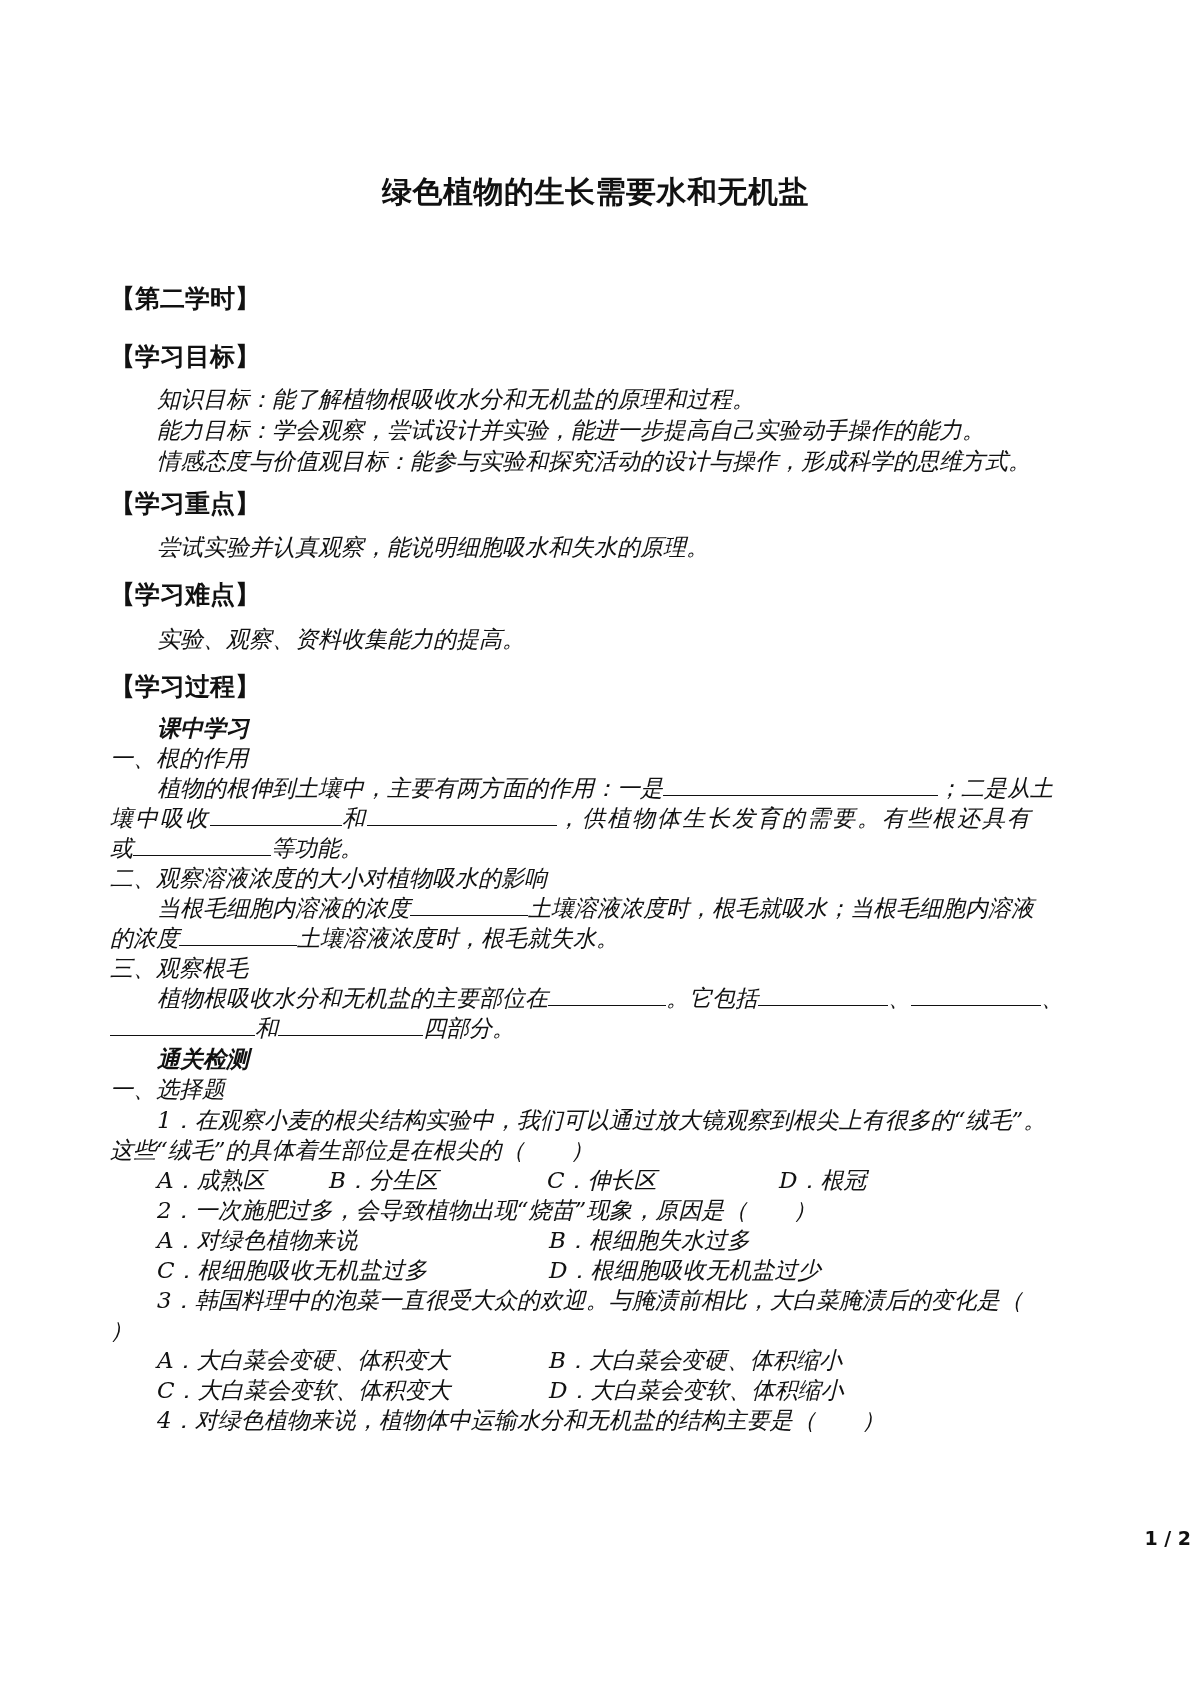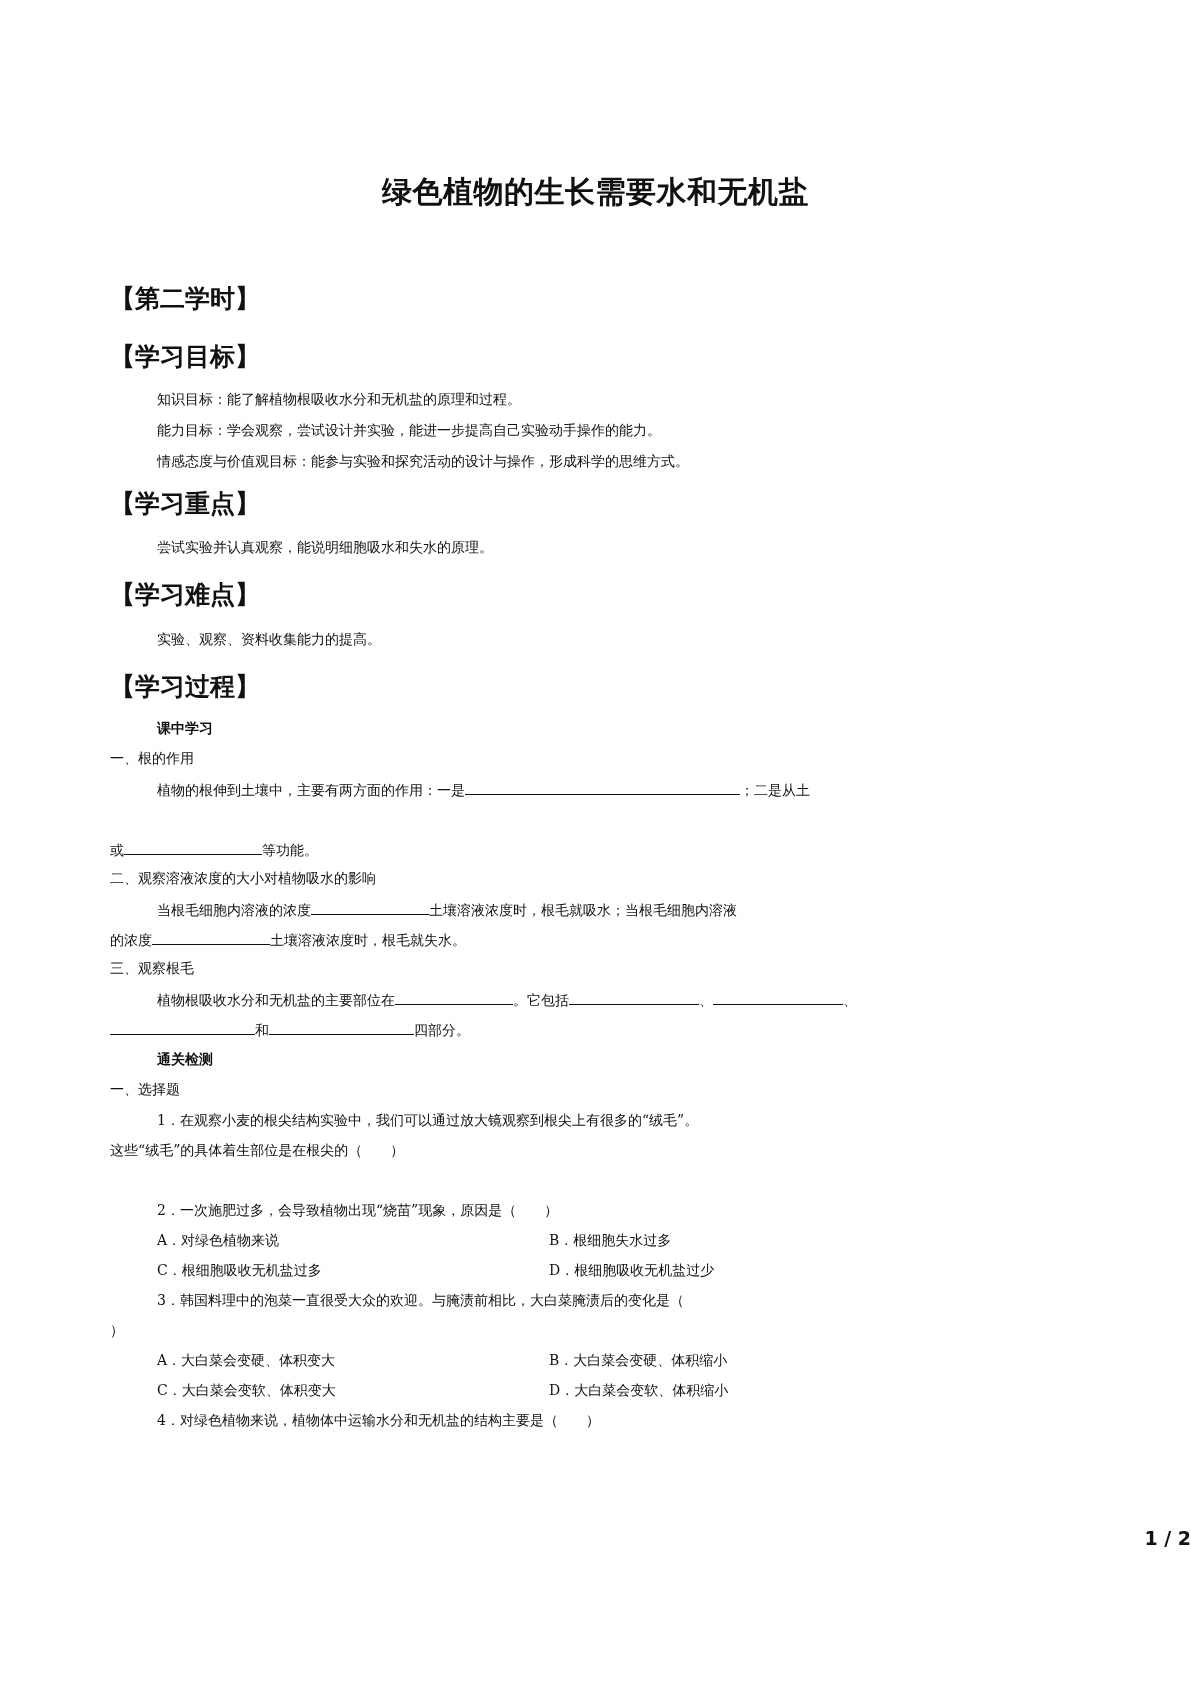--- a/index.html
+++ b/index.html
@@ -13,21 +13,21 @@
     position: absolute; left: 0; width: 1191px; top: 172px;
     text-align: center; font-family: "DejaVu Sans", sans-serif;
     font-size: 30px; font-weight: bold; letter-spacing: 0.5px;
   }
   .h {
     position: absolute; left: 110px;
     font-family: Liberation Sans, sans-serif; font-weight: bold; font-size: 25px;
   }
   .line {
     position: absolute; left: 110px; width: 980px;
-    font-size: 14px; line-height: 32px; white-space: nowrap;
+    font-size: 23px; line-height: 32px; white-space: nowrap; font-style: italic;
   }
   .ind { padding-left: 47px; }
   .bold { font-family: "DejaVu Sans", sans-serif; font-weight: bold; }
   .blank { display: inline-block; border-bottom: 1.5px solid #111; height: 22px; vertical-align: baseline; }
   .opt { display: inline-block; }
   .footer {
     position: absolute; left: 0; width: 1191px; top: 1527px; text-align: right;
     font-family: "DejaVu Sans", sans-serif; font-weight: bold; font-size: 19px;
   }
 </style>
@@ -51,20 +51,23 @@
   <div class="h" style="top:578px">【学习难点】</div>
   <div class="line ind" style="top:623px">实验、观察、资料收集能力的提高。</div>
 
   <div class="h" style="top:670px">【学习过程】</div>
   <div class="line ind bold" style="top:712px">课中学习</div>
 
   <div class="line" style="top:742px">一、根的作用</div>
   <div class="line ind" style="top:772px">
     <span>植物的根伸到土壤中，主要有两方面的作用：一是</span><span class="blank" style="width:275px"></span><span>；二是从土</span>
   </div>
+  <div class="line" style="top:802px; letter-spacing:2px">
+    <span>壤中吸收</span><span class="blank" style="width:132px"></span><span>和</span><span class="blank" style="width:190px"></span><span>，供植物体生长发育的需要。有些根还具有</span>
+  </div>
   <div class="line" style="top:832px">
     <span>或</span><span class="blank" style="width:138px"></span><span>等功能。</span>
   </div>
 
   <div class="line" style="top:862px">二、观察溶液浓度的大小对植物吸水的影响</div>
   <div class="line" style="top:922px">
     <span>的浓度</span><span class="blank" style="width:118px"></span><span>土壤溶液浓度时，根毛就失水。</span>
   </div>
   <div class="line ind" style="top:892px">
     <span>当根毛细胞内溶液的浓度</span><span class="blank" style="width:118px"></span><span>土壤溶液浓度时，根毛就吸水；当根毛细胞内溶液</span>
@@ -76,20 +79,23 @@
   </div>
   <div class="line" style="top:1012px">
     <span class="blank" style="width:145px"></span><span>和</span><span class="blank" style="width:145px"></span><span>四部分。</span>
   </div>
 
   <div class="line" style="top:1073px">一、选择题</div>
   <div class="line ind bold" style="top:1043px">通关检测</div>
 
   <div class="line ind" style="top:1104px">1．在观察小麦的根尖结构实验中，我们可以通过放大镜观察到根尖上有很多的“绒毛”。</div>
   <div class="line" style="top:1134px">这些“绒毛”的具体着生部位是在根尖的（　　）</div>
+  <div class="line ind" style="top:1164px">
+    <span class="opt" style="width:172px">A．成熟区</span><span class="opt" style="width:218px">B．分生区</span><span class="opt" style="width:232px">C．伸长区</span><span class="opt">D．根冠</span>
+  </div>
 
   <div class="line ind" style="top:1194px">2．一次施肥过多，会导致植物出现“烧苗”现象，原因是（　　）</div>
   <div class="line ind" style="top:1224px">
     <span class="opt" style="width:392px">A．对绿色植物来说</span><span class="opt">B．根细胞失水过多</span>
   </div>
   <div class="line ind" style="top:1254px">
     <span class="opt" style="width:392px">C．根细胞吸收无机盐过多</span><span class="opt">D．根细胞吸收无机盐过少</span>
   </div>
 
   <div class="line ind" style="top:1284px">3．韩国料理中的泡菜一直很受大众的欢迎。与腌渍前相比，大白菜腌渍后的变化是（</div>

